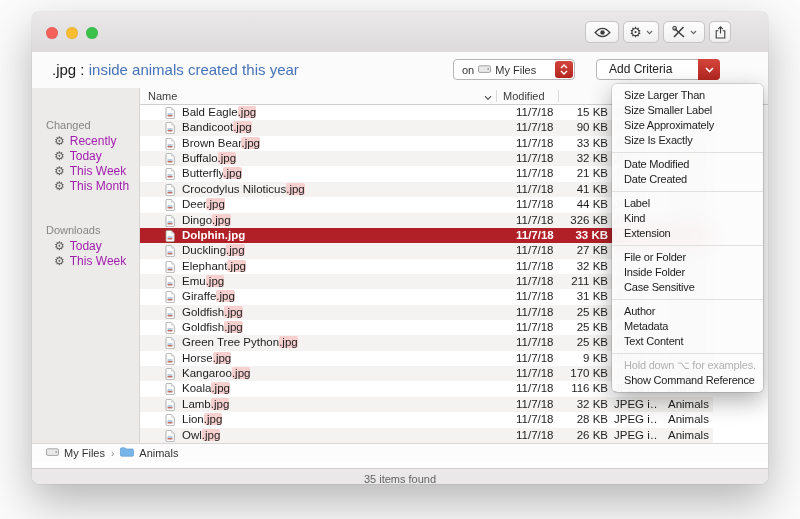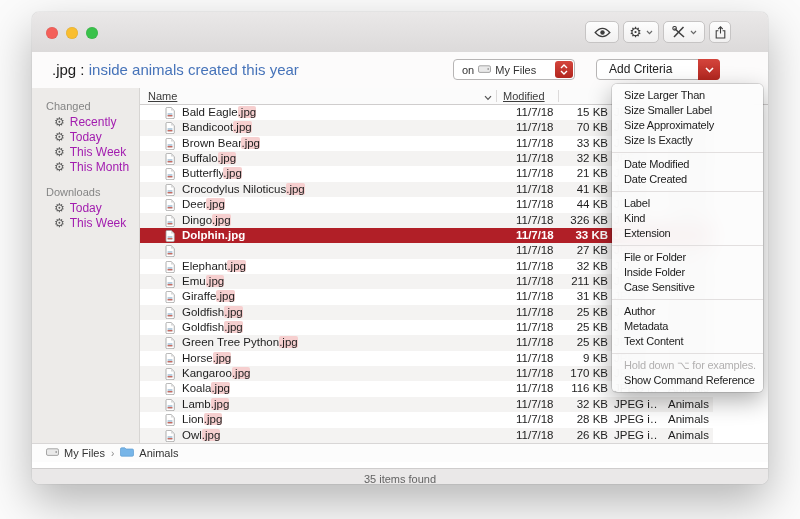--- a/index.html
+++ b/index.html
@@ -30,30 +30,30 @@
   .stepper{position:absolute;right:1px;top:1px;bottom:1px;width:18px;border-radius:3px;
            background:linear-gradient(#d4453c,#b2261f);display:flex;flex-direction:column;align-items:center;justify-content:center;gap:1px;}
   .addcrit{position:absolute;left:564px;top:7px;width:124px;height:21px;background:#fff;border:1px solid #b7b5b5;
            border-radius:4px;box-sizing:border-box;font-size:12px;color:#222;}
   .addcrit .lab{position:absolute;left:12px;top:0;line-height:19px;}
   .addcrit .cap{position:absolute;right:-1px;top:-1px;bottom:-1px;width:22px;border-radius:0 4px 4px 0;
                 background:linear-gradient(#d4453c,#b2261f);display:flex;align-items:center;justify-content:center;}
 
   
   .sidebar{position:absolute;left:0;top:76px;width:108px;bottom:41px;background:#edebe9;border-right:1px solid #d7d5d3;box-sizing:border-box;}
-  .sb-sec{padding-top:10px;}
+  .sb-sec{padding-top:10px;margin-top:19px;}
   .sb-h{padding-left:14px;font-size:11px;color:#858585;line-height:16px;}
   .sb-item{display:flex;align-items:center;height:15px;padding-left:22px;cursor:default;}
   .sb-gear{font-size:12px;color:#5d5d5d;line-height:12px;margin-right:5px;}
   .sb-lab{font-size:12px;color:#a21caf;white-space:nowrap;}
 
   
   .listheader{position:absolute;left:108px;right:0;top:76px;height:17px;background:#fbfbfb;border-bottom:1px solid #cfcdcd;
               font-size:11px;color:#3c3c3c;box-sizing:border-box;}
-  .hcell{position:absolute;top:0;line-height:16px;white-space:nowrap;text-decoration:underline;}
+  .hcell{position:absolute;top:0;line-height:16px;white-space:nowrap;}
   .hsep{position:absolute;top:2px;bottom:2px;width:1px;background:#dcdada;}
 
   
   .listbody{position:absolute;left:108px;top:93px;right:0;bottom:41px;background:#fff;overflow:hidden;}
   .row{position:relative;width:573px;height:15.36px;line-height:15.36px;font-size:11.5px;color:#1e1e1e;white-space:nowrap;}
   .row.alt{background:#f4f3f2;}
   .row.sel{background:#b11f27;color:#fff;font-weight:bold;}
   .cell{position:absolute;top:0;height:100%;overflow:hidden;}
   .c-icon{left:25px;width:12px;padding-top:2px;box-sizing:border-box;}
   .c-name{left:42px;width:310px;}
@@ -230,21 +230,21 @@
           </div>
           <div class="row alt">
             <span class="cell c-icon"><svg width="10" height="12" viewBox="0 0 10 12">
     <path d="M1 1.5 A1.2 1.2 0 0 1 2.2 .4 H6 L9.3 3.6 V10.6 A1.2 1.2 0 0 1 8.1 11.7 H2.2 A1.2 1.2 0 0 1 1 10.6 Z" fill="#ffffff" stroke="#9b9b9b" stroke-width="0.8"></path>
     <path d="M6 .4 L9.3 3.6 H6 Z" fill="#d8d8d8"></path>
     <rect x="2.6" y="6" width="4.8" height="3.4" fill="#b9cede"></rect>
     <rect x="2.6" y="8" width="4.8" height="1.4" fill="#c96a5e"></rect>
   </svg></span>
             <span class="cell c-name">Bandicoot<span class="hl">.jpg</span></span>
             <span class="cell c-mod">11/7/18</span>
-            <span class="cell c-size">70 KB</span>
+            <span class="cell c-size">90 KB</span>
             <span class="cell c-kind">JPEG i…</span>
             <span class="cell c-loc">Animals</span>
           </div>
           <div class="row">
             <span class="cell c-icon"><svg width="10" height="12" viewBox="0 0 10 12">
     <path d="M1 1.5 A1.2 1.2 0 0 1 2.2 .4 H6 L9.3 3.6 V10.6 A1.2 1.2 0 0 1 8.1 11.7 H2.2 A1.2 1.2 0 0 1 1 10.6 Z" fill="#ffffff" stroke="#9b9b9b" stroke-width="0.8"></path>
     <path d="M6 .4 L9.3 3.6 H6 Z" fill="#d8d8d8"></path>
     <rect x="2.6" y="6" width="4.8" height="3.4" fill="#b9cede"></rect>
     <rect x="2.6" y="8" width="4.8" height="1.4" fill="#c96a5e"></rect>
   </svg></span>
@@ -332,20 +332,21 @@
             <span class="cell c-kind">JPEG i…</span>
             <span class="cell c-loc">Animals</span>
           </div>
           <div class="row alt">
             <span class="cell c-icon"><svg width="10" height="12" viewBox="0 0 10 12">
     <path d="M1 1.5 A1.2 1.2 0 0 1 2.2 .4 H6 L9.3 3.6 V10.6 A1.2 1.2 0 0 1 8.1 11.7 H2.2 A1.2 1.2 0 0 1 1 10.6 Z" fill="#ffffff" stroke="#9b9b9b" stroke-width="0.8"></path>
     <path d="M6 .4 L9.3 3.6 H6 Z" fill="#d8d8d8"></path>
     <rect x="2.6" y="6" width="4.8" height="3.4" fill="#b9cede"></rect>
     <rect x="2.6" y="8" width="4.8" height="1.4" fill="#c96a5e"></rect>
   </svg></span>
+            <span class="cell c-name">Duckling<span class="hl">.jpg</span></span>
             <span class="cell c-mod">11/7/18</span>
             <span class="cell c-size">27 KB</span>
             <span class="cell c-kind">JPEG i…</span>
             <span class="cell c-loc">Animals</span>
           </div>
           <div class="row">
             <span class="cell c-icon"><svg width="10" height="12" viewBox="0 0 10 12">
     <path d="M1 1.5 A1.2 1.2 0 0 1 2.2 .4 H6 L9.3 3.6 V10.6 A1.2 1.2 0 0 1 8.1 11.7 H2.2 A1.2 1.2 0 0 1 1 10.6 Z" fill="#ffffff" stroke="#9b9b9b" stroke-width="0.8"></path>
     <path d="M6 .4 L9.3 3.6 H6 Z" fill="#d8d8d8"></path>
     <rect x="2.6" y="6" width="4.8" height="3.4" fill="#b9cede"></rect>

